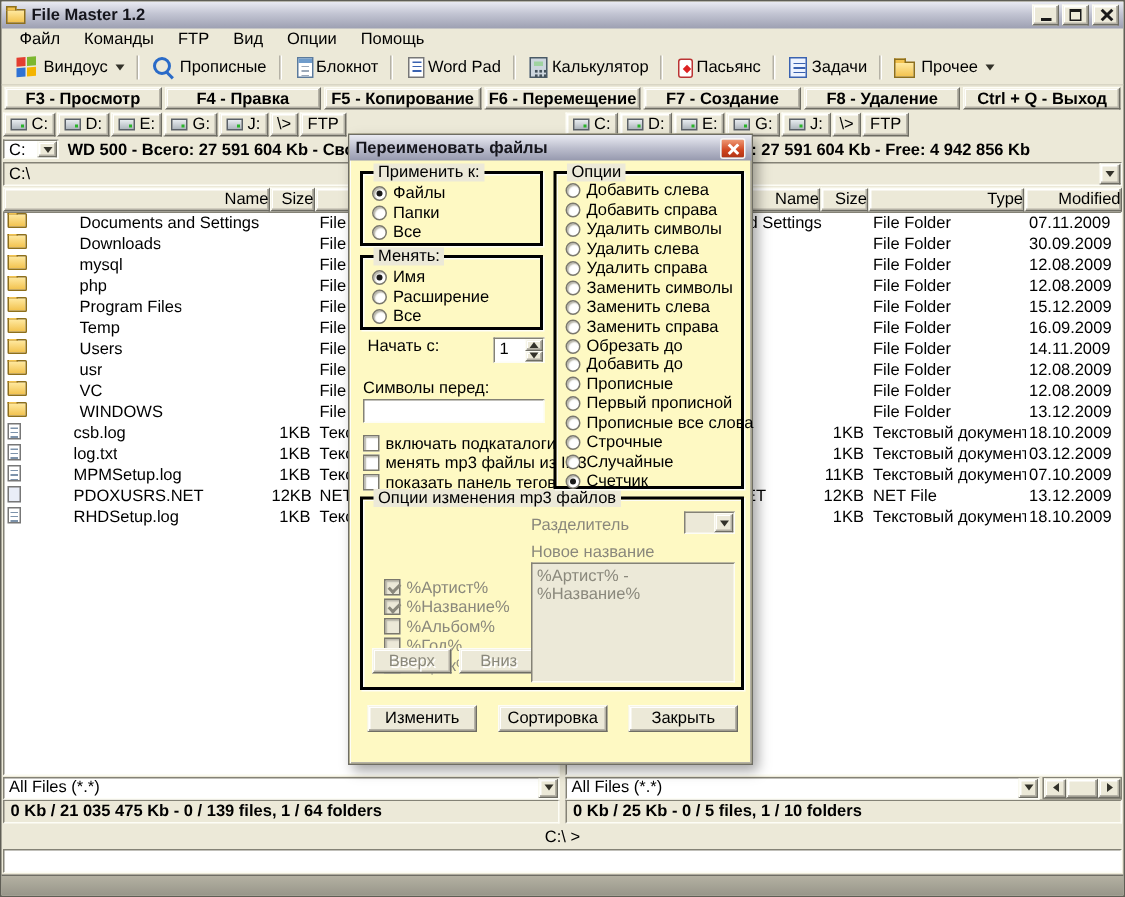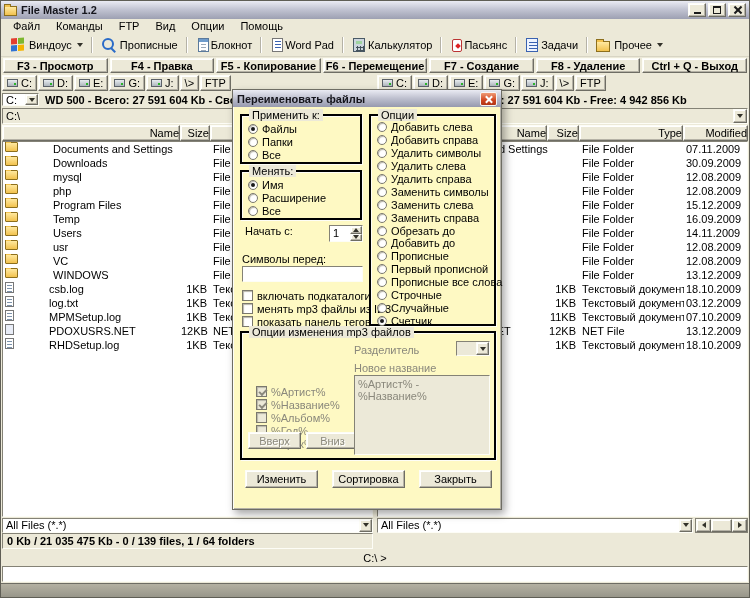--- a/index.html
+++ b/index.html
@@ -670,20 +670,21 @@
         <span class="hs-thumb rz"></span>
         <span class="hs-btn rz">
             <i class="tri-right"></i>
           </span>
       </span>
     </div>
   </div>
 
   <div class="band statusband">
     <div class="statusbar sk">0 Kb / 21 035 475 Kb - 0 / 139 files, 1 / 64 folders</div>
+    <div class="statusbar sk">0 Kb / 25 Kb - 0 / 5 files, 1 / 10 folders</div>
   </div>
 
   <div class="cmdlabel">C:\ &gt;</div>
   <div class="cmdband">
     <input class="cmdinput sk" value="" style="">
   </div>
   <div class="hintbar"></div>
 
   <div class="dialog">
     <div class="dlg-title">

